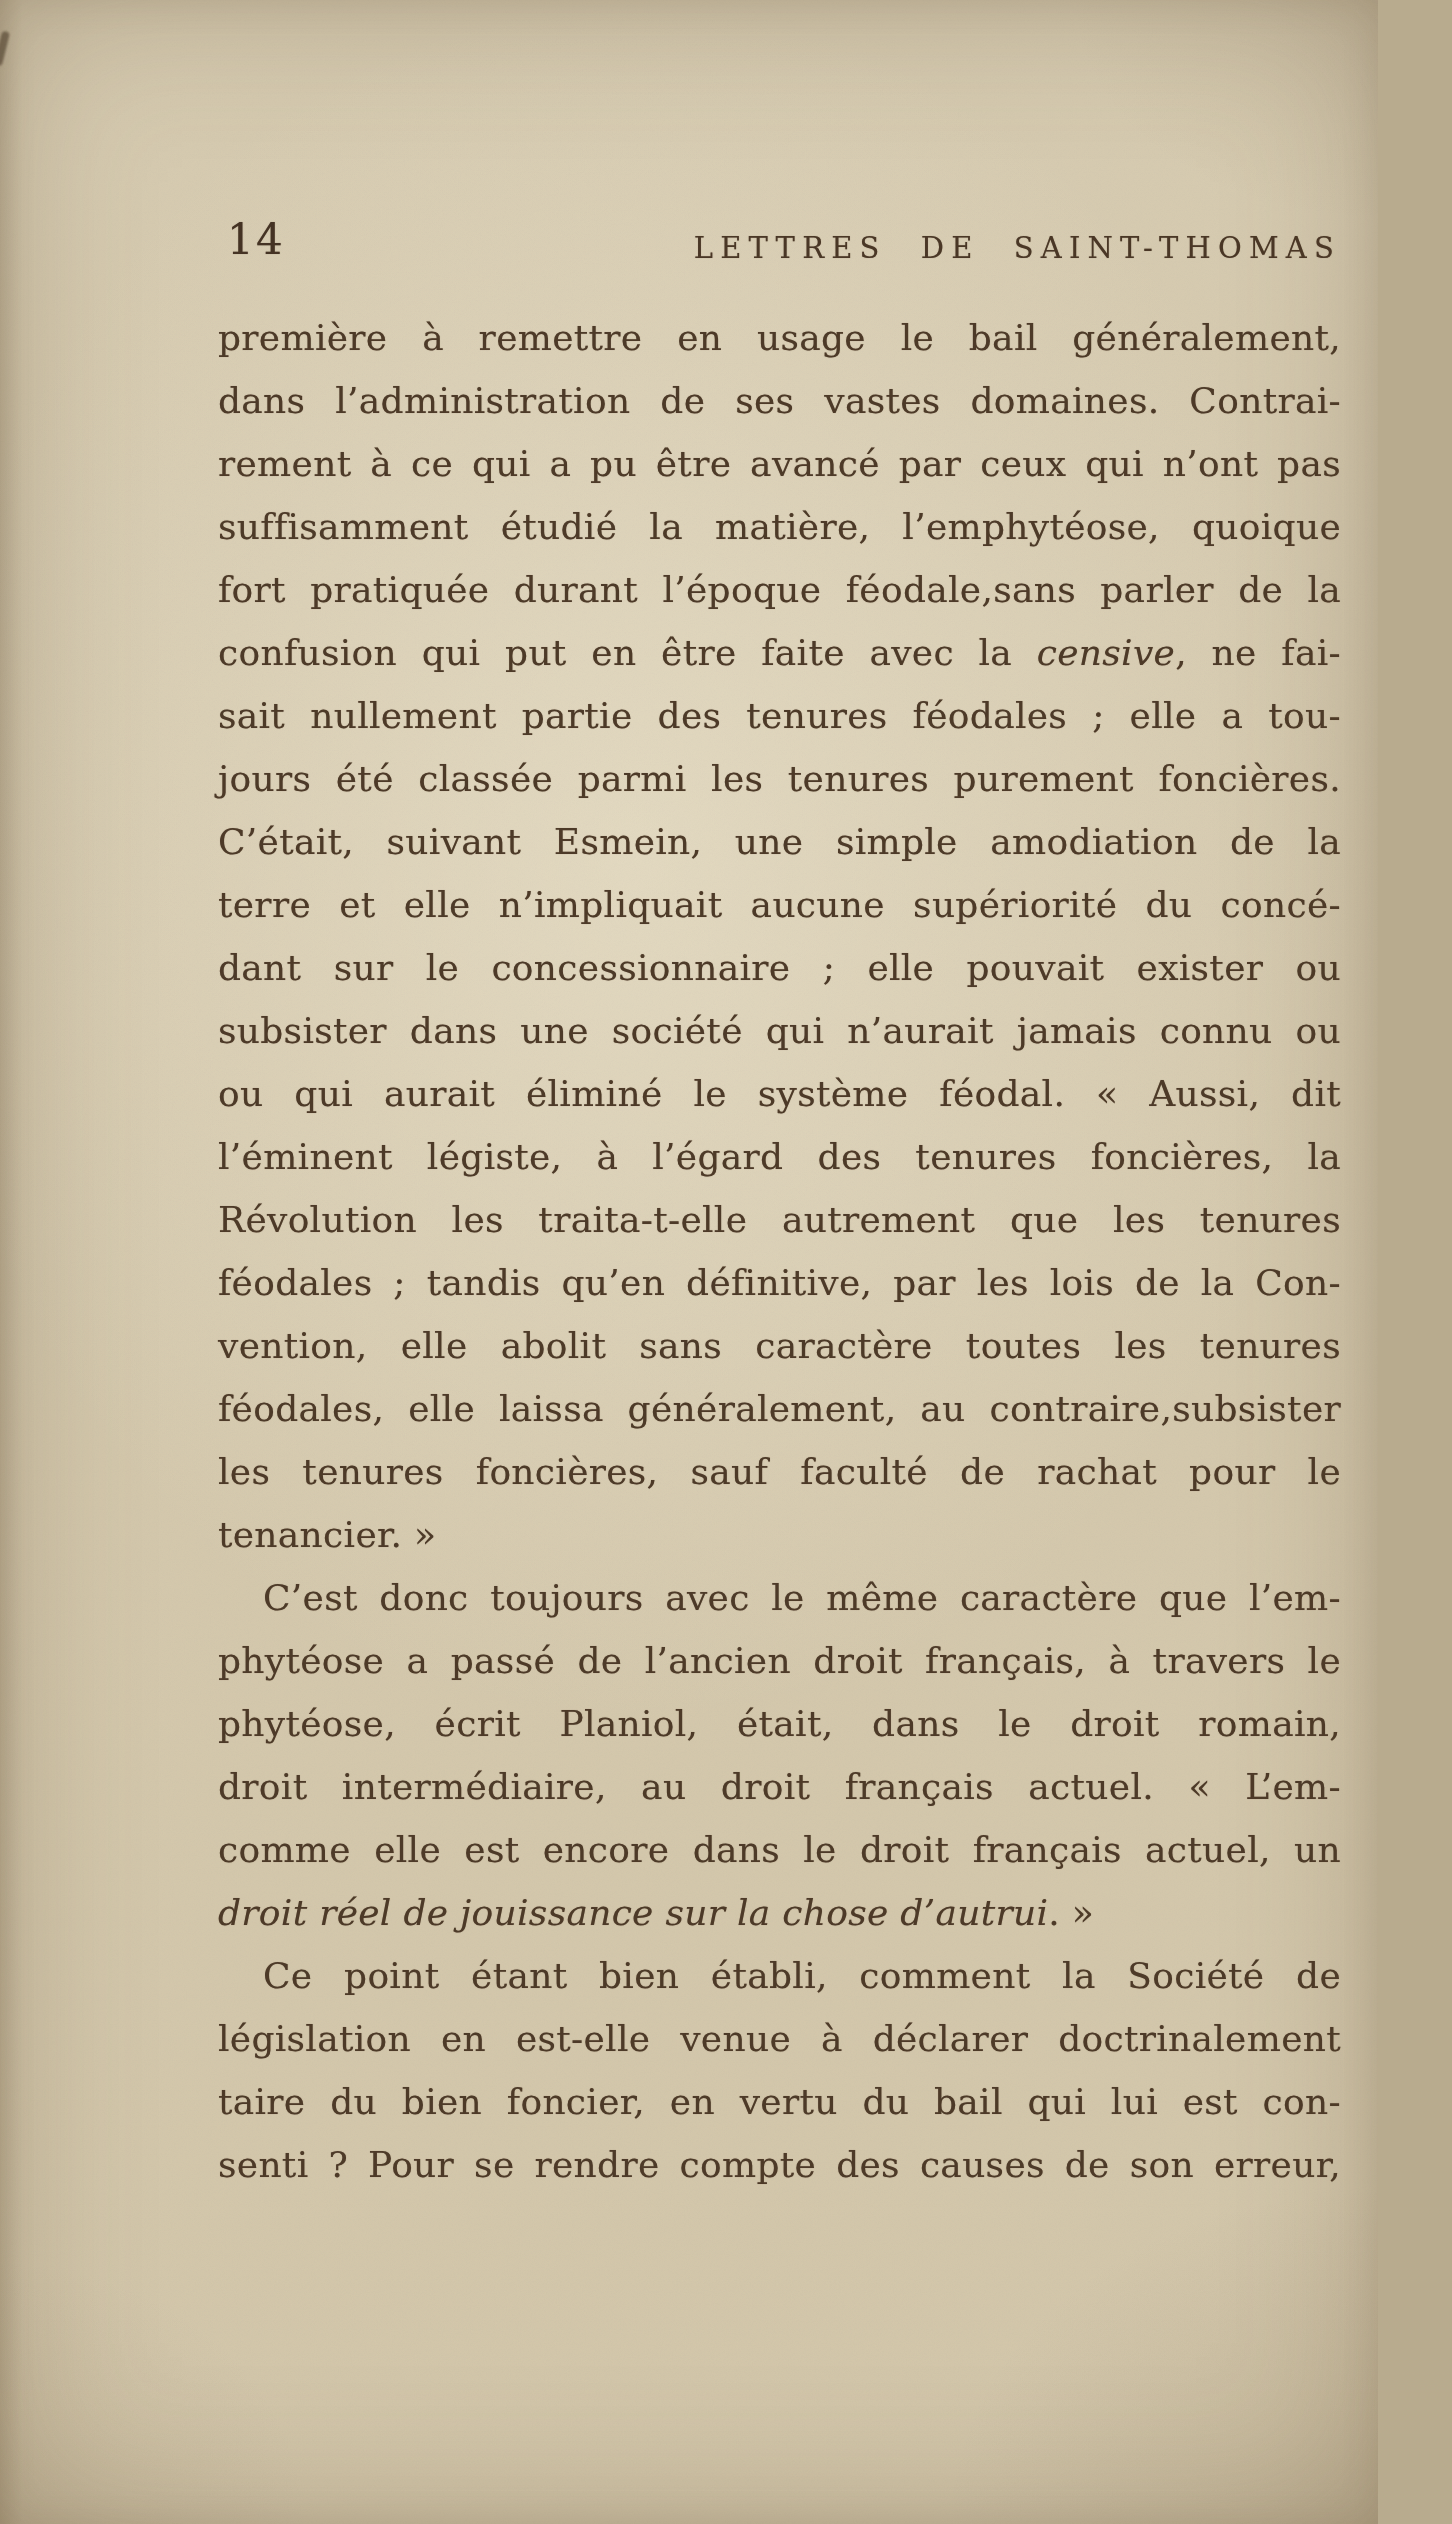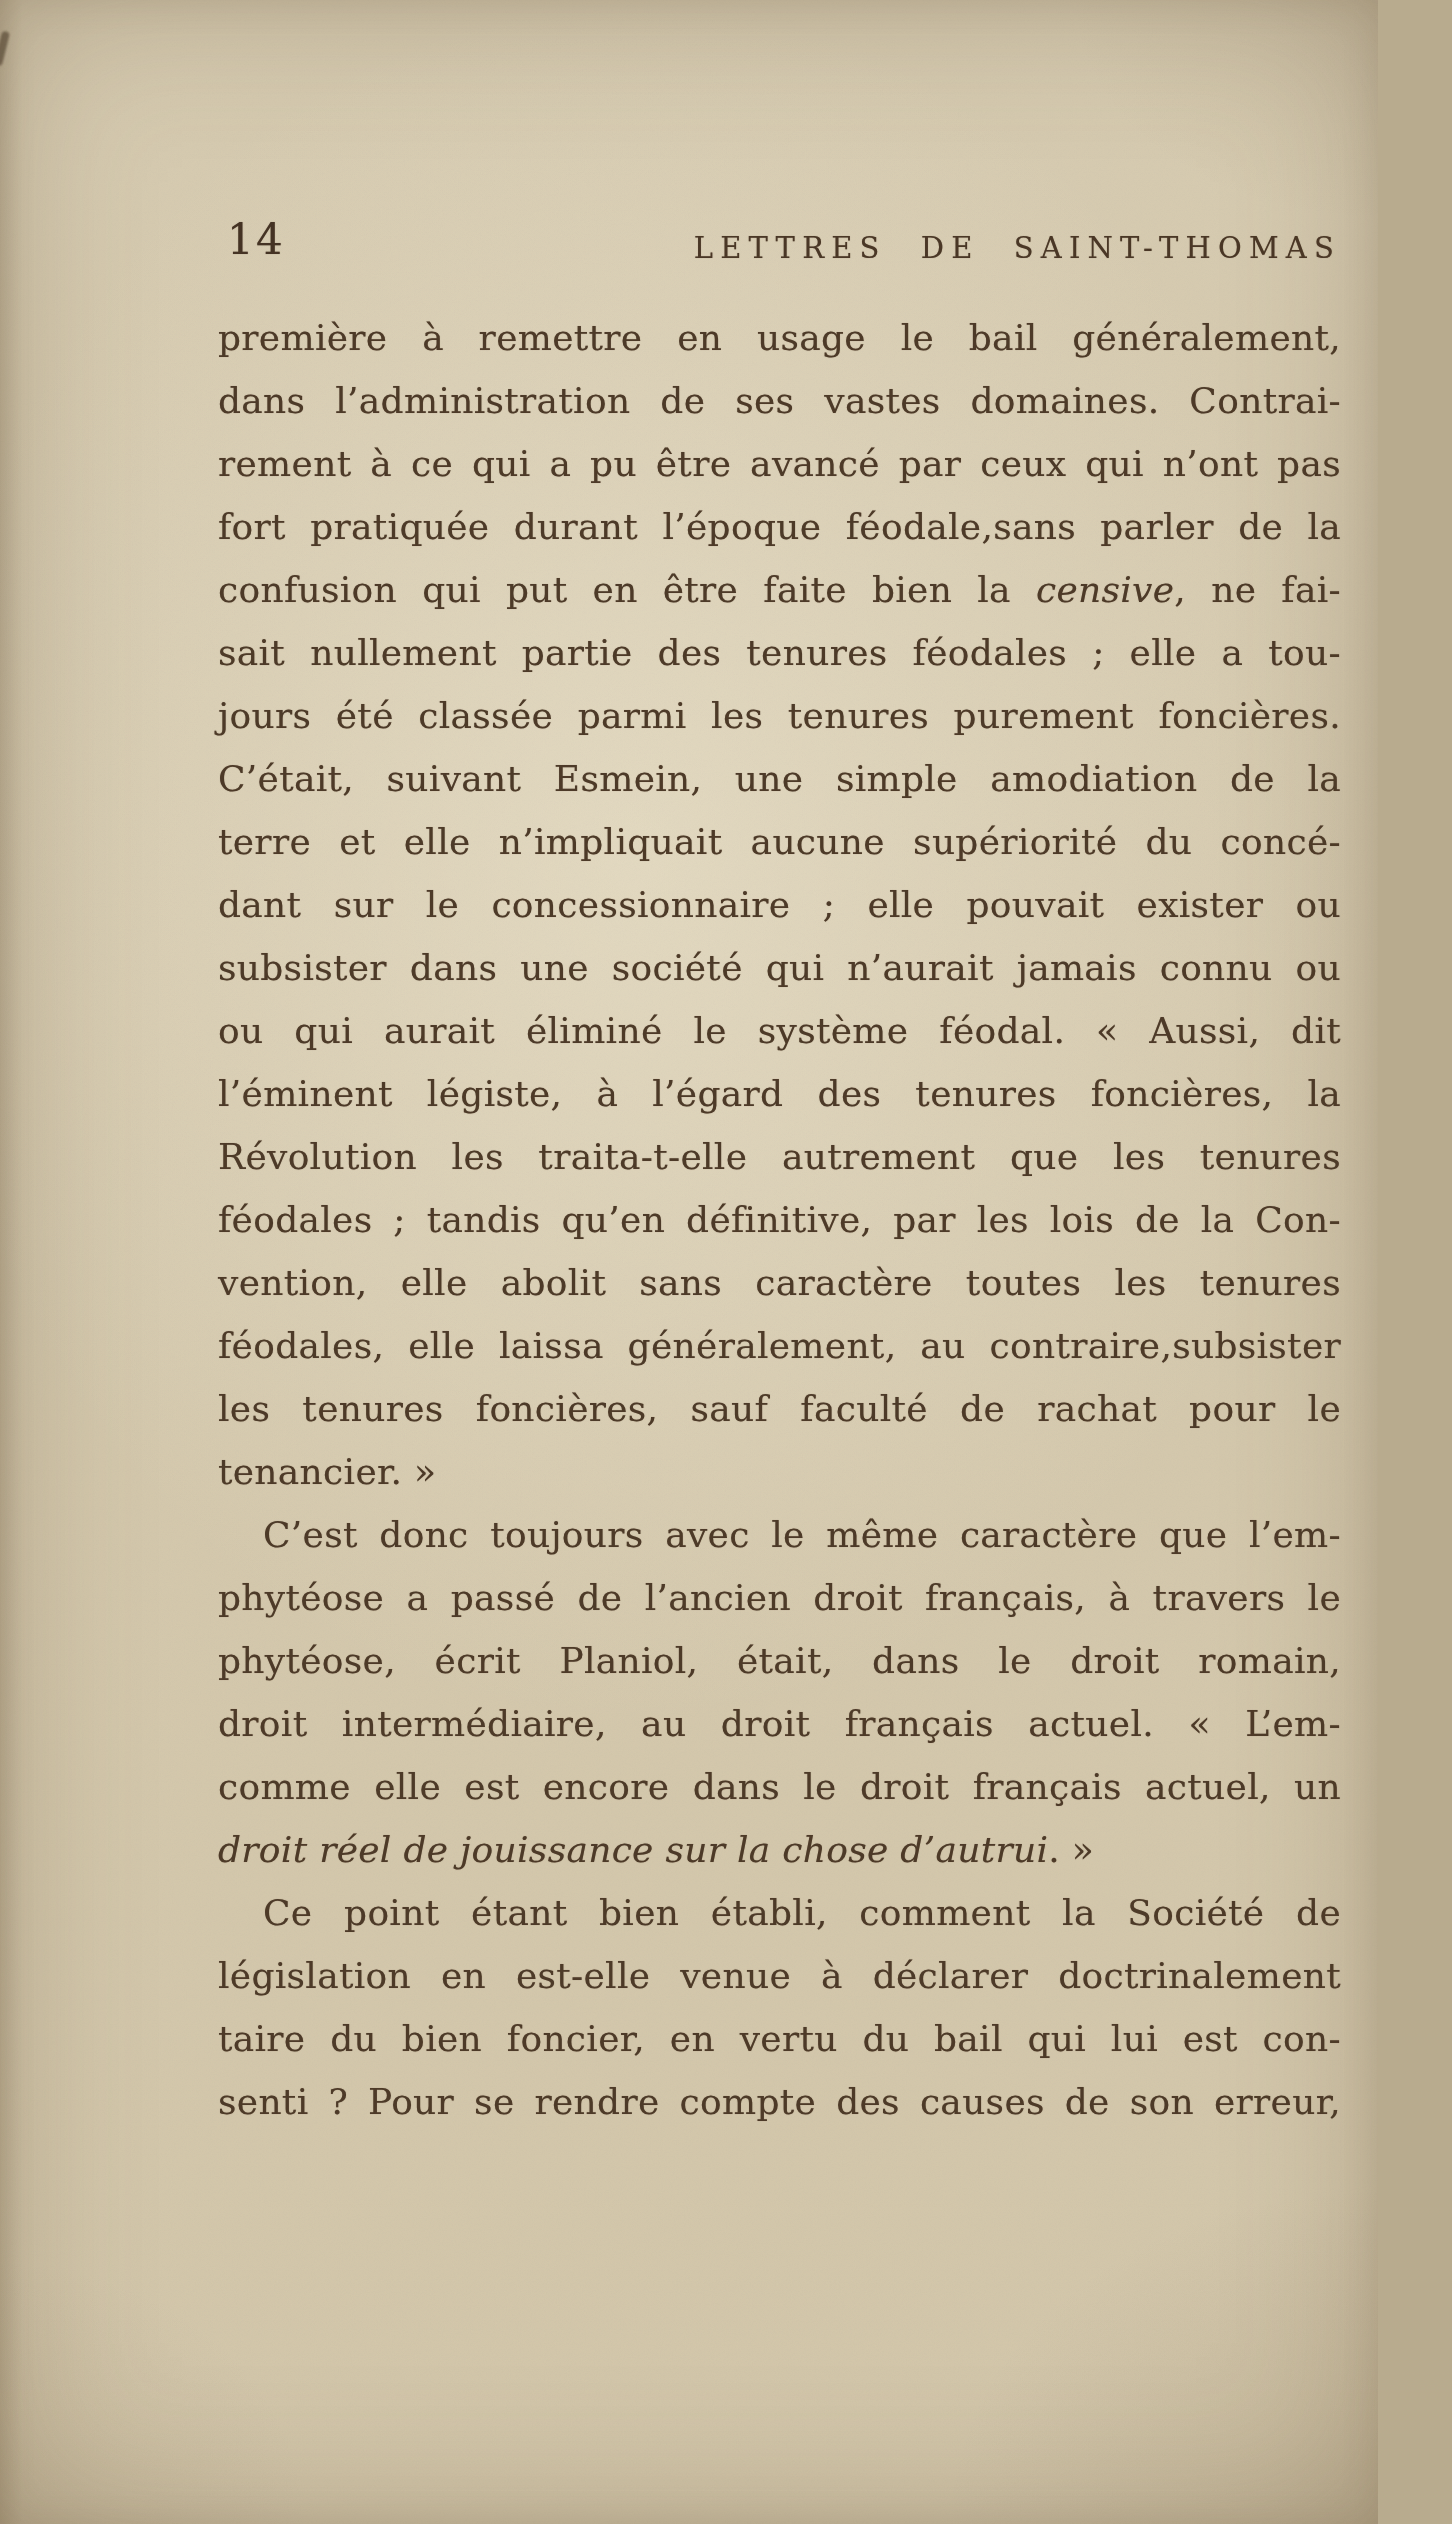--- a/index.html
+++ b/index.html
@@ -116,22 +116,23 @@
 
   <header>
     <div class="pagenum">14</div>
     <div class="runhead">LETTRES DE SAINT-THOMAS</div>
   </header>
 
   <main class="text-block">
       <div class="line"><span>première à remettre en usage le bail généralement,</span></div>
       <div class="line"><span>dans l’administration de ses vastes domaines. Contrai-</span></div>
       <div class="line"><span>rement à ce qui a pu être avancé par ceux qui n’ont pas</span></div>
+      <div class="line"><span>suffisamment étudié la matière, l’emphytéose, quoique</span></div>
       <div class="line"><span>fort pratiquée durant l’époque féodale,sans parler de la</span></div>
-      <div class="line"><span>confusion qui put en être faite bien la </span><span class="it">censive</span><span>, ne fai-</span></div>
+      <div class="line"><span>confusion qui put en être faite avec la </span><span class="it">censive</span><span>, ne fai-</span></div>
       <div class="line"><span>sait nullement partie des tenures féodales ; elle a tou-</span></div>
       <div class="line"><span>jours été classée parmi les tenures purement foncières.</span></div>
       <div class="line"><span>C’était, suivant Esmein, une simple amodiation de la</span></div>
       <div class="line"><span>terre et elle n’impliquait aucune supériorité du concé-</span></div>
       <div class="line"><span>dant sur le concessionnaire ; elle pouvait exister ou</span></div>
       <div class="line"><span>subsister dans une société qui n’aurait jamais connu ou</span></div>
       <div class="line"><span>ou qui aurait éliminé le système féodal. « Aussi, dit</span></div>
       <div class="line"><span>l’éminent légiste, à l’égard des tenures foncières, la</span></div>
       <div class="line"><span>Révolution les traita-t-elle autrement que les tenures</span></div>
       <div class="line"><span>féodales ; tandis qu’en définitive, par les lois de la Con-</span></div>

